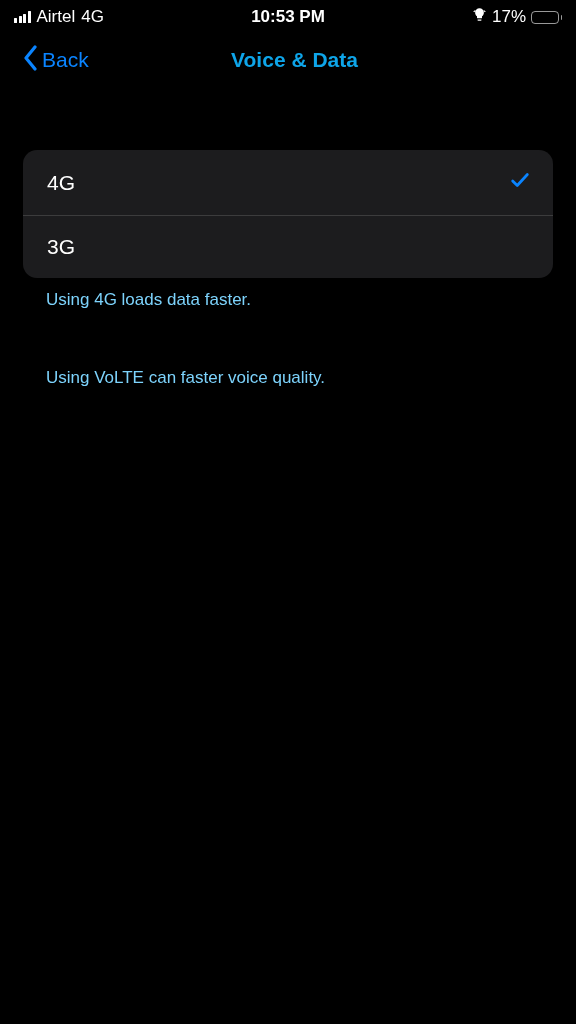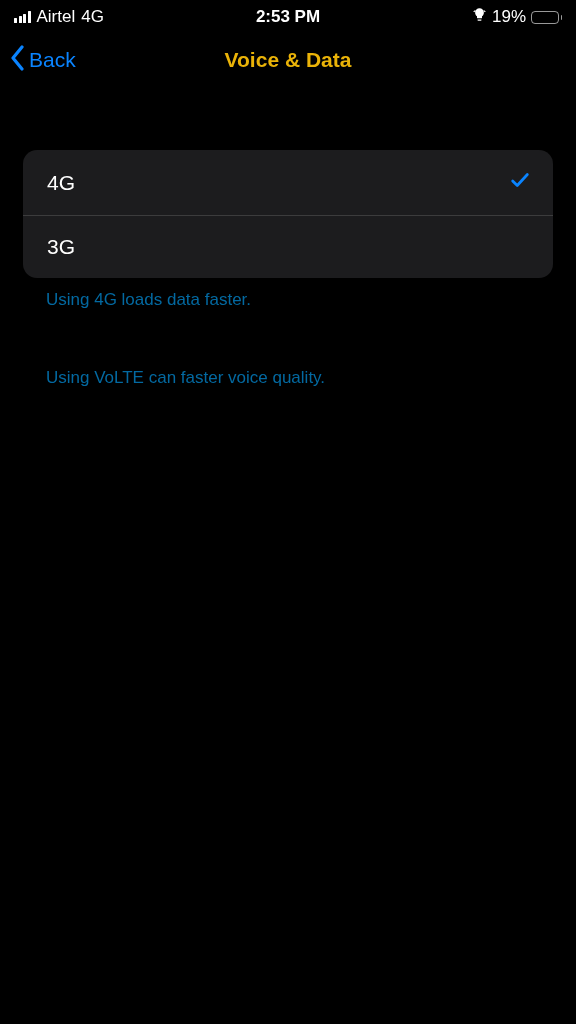--- a/index.html
+++ b/index.html
@@ -113,20 +113,21 @@
       margin-left: 1.5px;
     }
 
     
     .nav-bar {
       display: flex;
       align-items: center;
       height: 56px;
       position: relative;
       padding: 0 10px;
+      margin-left: 13px;
     }
 
     .back-button {
       display: flex;
       align-items: center;
       color: #0a84ff;
       font-size: 21px;
       font-weight: 400;
       gap: 4px;
     }
@@ -140,21 +141,21 @@
       stroke-linecap: round;
       stroke-linejoin: round;
     }
 
     .nav-title {
       position: absolute;
       left: 50%;
       transform: translateX(-50%);
       font-size: 21px;
       font-weight: 600;
-      color: #eab308;
+      color: #0ea5e9;
     }
 
     
     .content {
       padding-top: 62px;
     }
 
     .list-group {
       background: #1c1c1e;
       border-radius: 14px;
@@ -183,21 +184,21 @@
       stroke-width: 3;
       fill: none;
       stroke-linecap: round;
       stroke-linejoin: round;
     }
 
     .group-footer {
       padding: 12px 23px 0 46px;
       font-size: 17px;
       font-weight: 400;
-      color: #0369a1;
+      color: #7dd3fc;
     }
 
     .section-spacer {
       height: 46px;
     }
 
     
     .toggle-switch {
       width: 62px;
       height: 38px;
@@ -224,28 +225,28 @@
   <div class="status-left">
     <div class="signal-bars">
       <span></span>
         <span></span>
         <span></span>
         <span></span>
     </div>
     <span class="carrier-text">Airtel</span>
     <span class="carrier-text">4G</span>
   </div>
-  <div class="status-center">2:53 PM</div>
+  <div class="status-center">10:53 PM</div>
   <div class="status-right">
     <span class="alarm-icon">
       <svg viewBox="0 0 24 24">
           <path d="M12 2C8.13 2 5 5.13 5 9c0 2.38 1.19 4.47 3 5.74V17c0 .55.45 1 1 1h6c.55 0 1-.45 1-1v-2.26c1.81-1.27 3-3.36 3-5.74 0-3.87-3.13-7-7-7zM4.5 5L2 7l1.5 1.5L6 6 4.5 5zm15 0L18 6l2.5 2.5L22 7l-2.5-2zM9 20h6v1c0 .55-.45 1-1 1h-4c-.55 0-1-.45-1-1v-1z"></path>
         </svg>
     </span>
-    <span class="battery-text">19%</span>
+    <span class="battery-text">17%</span>
     <span class="battery-icon">
       <span class="battery-body"><span class="battery-fill"></span></span>
       <span class="battery-tip"></span>
     </span>
   </div>
 </div>
 
 <div class="nav-bar">
   <div class="back-button">
     <span class="chevron-left">

